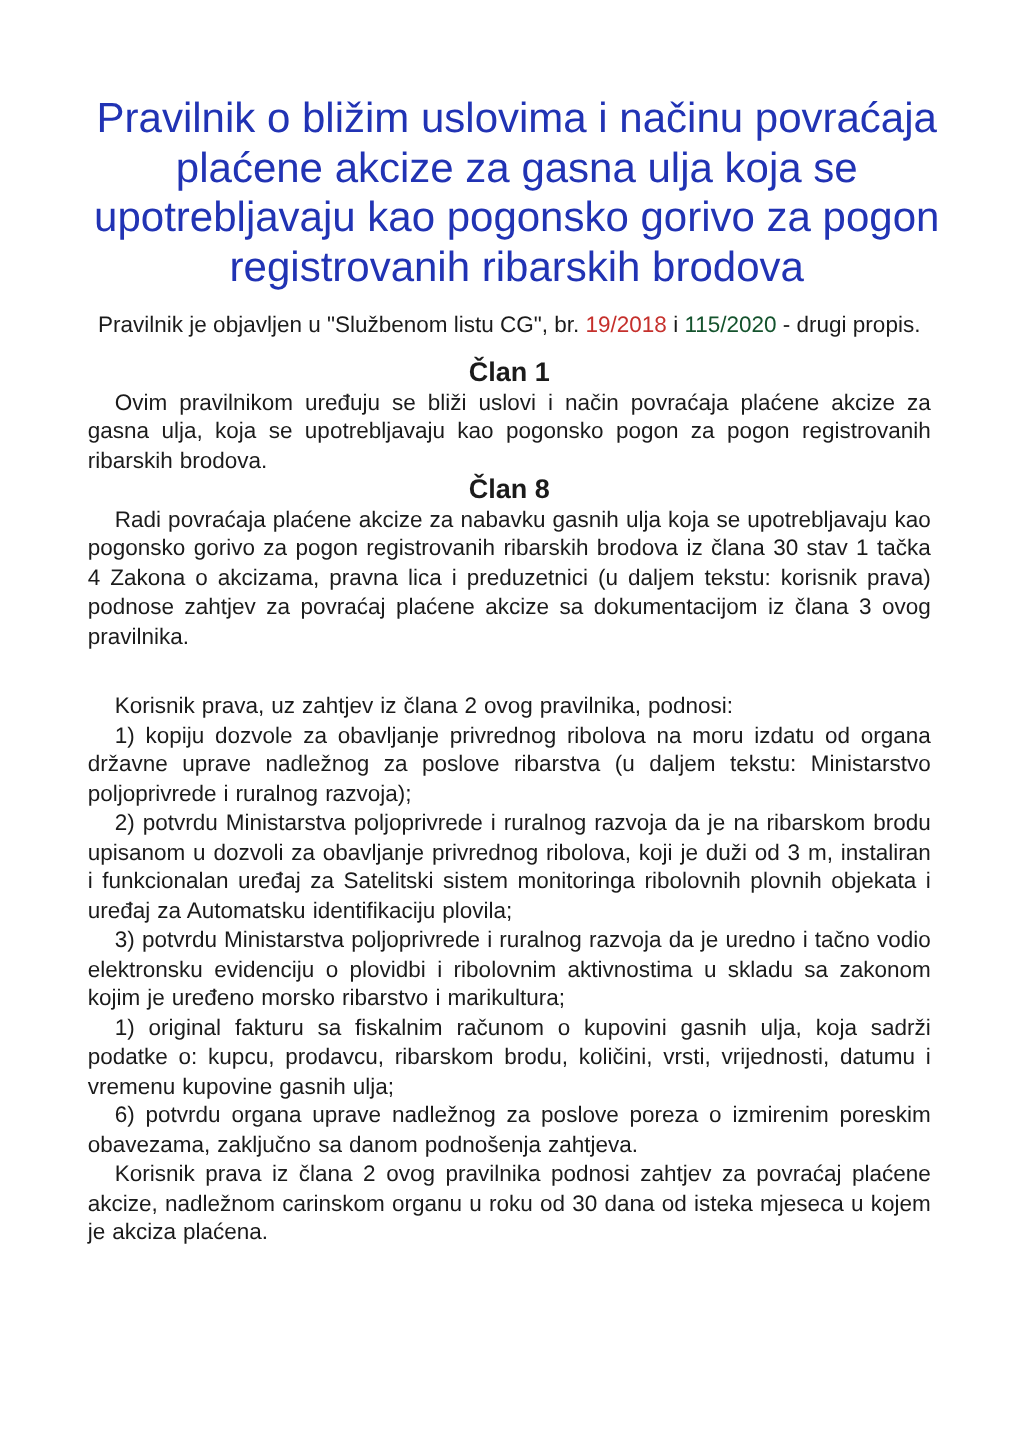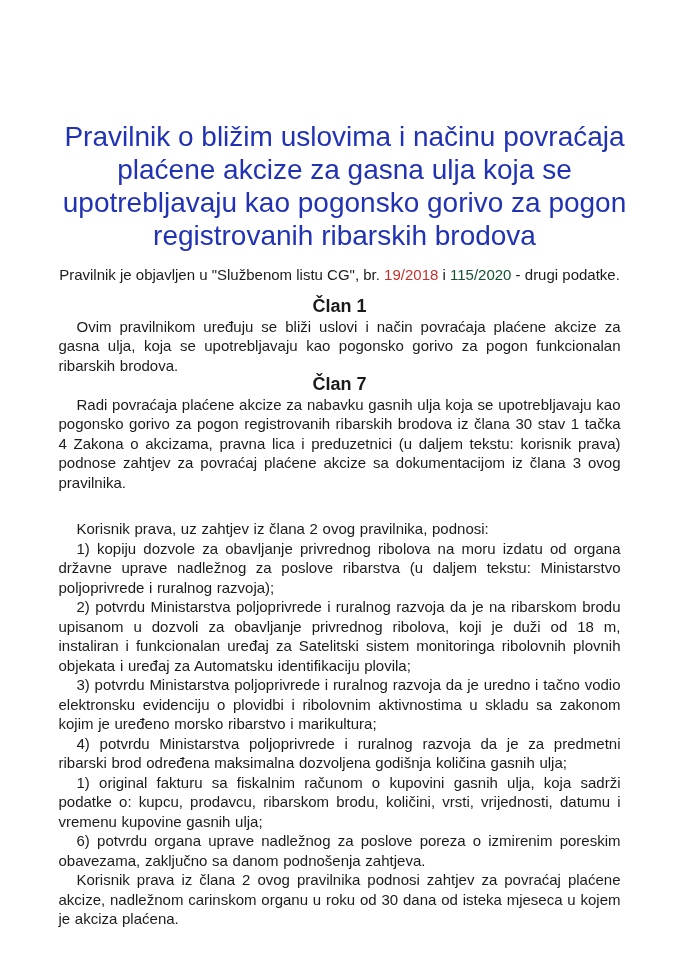--- a/index.html
+++ b/index.html
@@ -9,21 +9,21 @@
   }
   .page {
     position: relative;
     width: 574px;
     height: 960px;
     margin: 0 auto;
     background: #ffffff;
     font-family: "Liberation Sans", sans-serif;
     color: #1b1b1b;
     box-sizing: border-box;
-    padding-top: 120px;
+    padding-top: 62px;
     overflow: hidden;
   }
   .title {
     width: 584px;
     margin: 0 auto 13px auto;
     text-align: center;
     font-size: 28px;
     line-height: 33px;
     font-weight: 400;
     color: #2133b4;
@@ -68,32 +68,31 @@
   }
 </style>
 </head>
 <body>
 
 <div class="page">
 
   <h1 class="title">Pravilnik o bližim uslovima i načinu povraćaja plaćene akcize za gasna ulja koja se upotrebljavaju kao pogonsko gorivo za pogon registrovanih ribarskih brodova</h1>
 
   <p class="subtitle">
-    <span>Pravilnik je objavljen u "Službenom listu CG", br. </span><a class="link-red">19/2018</a><span> i </span><a class="link-blue">115/2020</a><span> - drugi podatke.</span>
+    <span>Pravilnik je objavljen u "Službenom listu CG", br. </span><a class="link-red">19/2018</a><span> i </span><a class="link-blue">115/2020</a><span> - drugi propis.</span>
   </p>
 
   <div class="articles">
       <div class="clan-heading">Član 1</div>
-      <p class="body-p">Ovim pravilnikom uređuju se bliži uslovi i način povraćaja plaćene akcize za gasna ulja, koja se upotrebljavaju kao pogonsko gorivo za pogon funkcionalan ribarskih brodova.</p>
-      <div class="clan-heading">Član 7</div>
+      <p class="body-p">Ovim pravilnikom uređuju se bliži uslovi i način povraćaja plaćene akcize za gasna ulja, koja se upotrebljavaju kao pogonsko pogon za pogon registrovanih ribarskih brodova.</p>
+      <div class="clan-heading">Član 8</div>
       <p class="body-p justify-last">Radi povraćaja plaćene akcize za nabavku gasnih ulja koja se upotrebljavaju kao pogonsko gorivo za pogon registrovanih ribarskih brodova iz člana 30 stav 1 tačka 4 Zakona o akcizama, pravna lica i preduzetnici (u daljem tekstu: korisnik prava) podnose zahtjev za povraćaj plaćene akcize sa dokumentacijom iz člana 3 ovog pravilnika.</p>
       <div class="article-gap"></div>
       <p class="body-p">Korisnik prava, uz zahtjev iz člana 2 ovog pravilnika, podnosi:</p>
       <p class="body-p">1) kopiju dozvole za obavljanje privrednog ribolova na moru izdatu od organa državne uprave nadležnog za poslove ribarstva (u daljem tekstu: Ministarstvo poljoprivrede i ruralnog razvoja);</p>
-      <p class="body-p">2) potvrdu Ministarstva poljoprivrede i ruralnog razvoja da je na ribarskom brodu upisanom u dozvoli za obavljanje privrednog ribolova, koji je duži od 18 m, instaliran i funkcionalan uređaj za Satelitski sistem monitoringa ribolovnih plovnih objekata i uređaj za Automatsku identifikaciju plovila;</p>
+      <p class="body-p">2) potvrdu Ministarstva poljoprivrede i ruralnog razvoja da je na ribarskom brodu upisanom u dozvoli za obavljanje privrednog ribolova, koji je duži od 3 m, instaliran i funkcionalan uređaj za Satelitski sistem monitoringa ribolovnih plovnih objekata i uređaj za Automatsku identifikaciju plovila;</p>
       <p class="body-p">3) potvrdu Ministarstva poljoprivrede i ruralnog razvoja da je uredno i tačno vodio elektronsku evidenciju o plovidbi i ribolovnim aktivnostima u skladu sa zakonom kojim je uređeno morsko ribarstvo i marikultura;</p>
-      <p class="body-p">4) potvrdu Ministarstva poljoprivrede i ruralnog razvoja da je za predmetni ribarski brod određena maksimalna dozvoljena godišnja količina gasnih ulja;</p>
       <p class="body-p">1) original fakturu sa fiskalnim računom o kupovini gasnih ulja, koja sadrži podatke o: kupcu, prodavcu, ribarskom brodu, količini, vrsti, vrijednosti, datumu i vremenu kupovine gasnih ulja;</p>
       <p class="body-p">6) potvrdu organa uprave nadležnog za poslove poreza o izmirenim poreskim obavezama, zaključno sa danom podnošenja zahtjeva.</p>
       <p class="body-p">Korisnik prava iz člana 2 ovog pravilnika podnosi zahtjev za povraćaj plaćene akcize, nadležnom carinskom organu u roku od 30 dana od isteka mjeseca u kojem je akciza plaćena.</p>
     </div>
 
 </div>
 
 </body></html>

